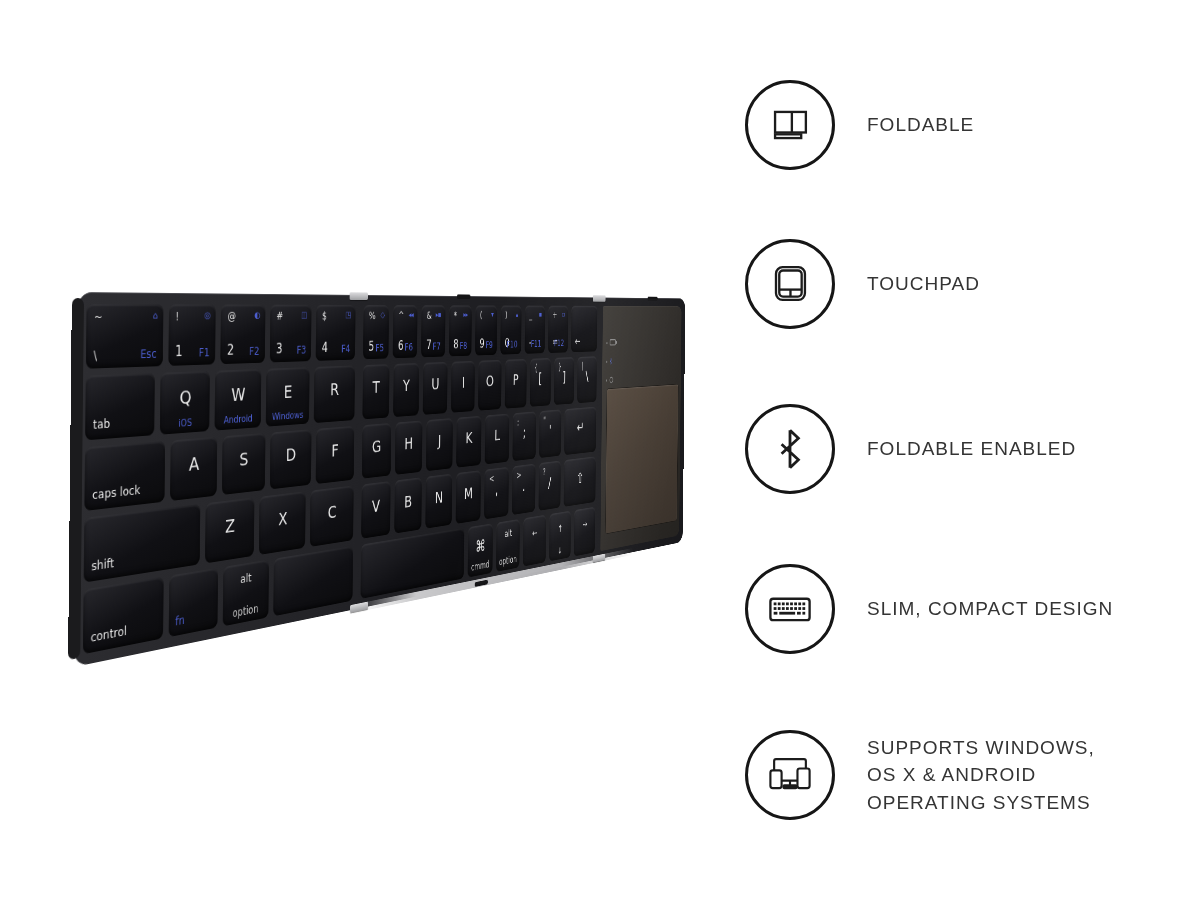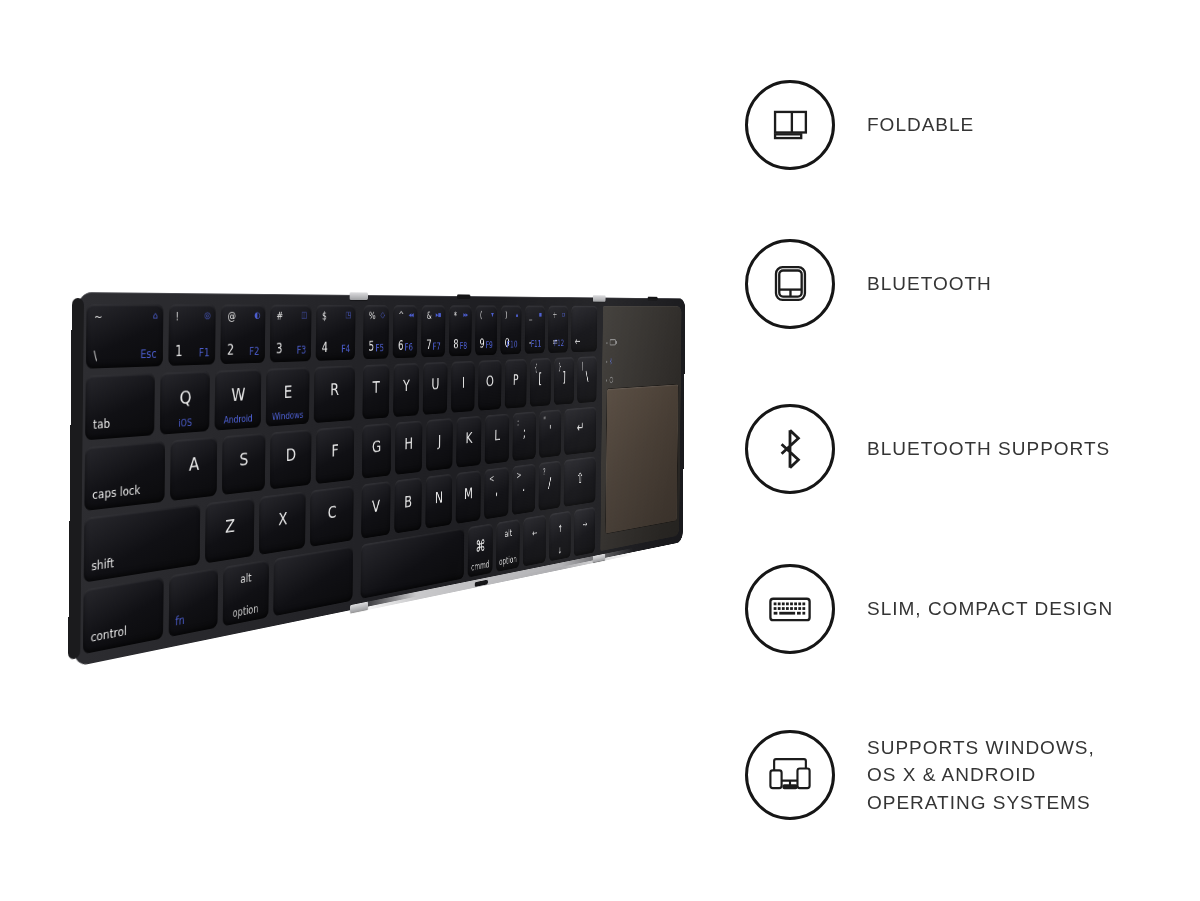--- a/index.html
+++ b/index.html
@@ -391,30 +391,30 @@
 
     <div class="feature" style="top:239px;">
       <div class="ficon">
         <svg viewBox="0 0 60 60">
           <rect x="15" y="12" width="31" height="35" rx="7"></rect>
           <rect x="18.5" y="15.5" width="24" height="28" rx="4"></rect>
           <line x1="18.5" y1="36" x2="42.5" y2="36"></line>
           <line x1="30.5" y1="36" x2="30.5" y2="43.5"></line>
         </svg>
       </div>
-      <div class="flabel">BLUETOOTH</div>
+      <div class="flabel">TOUCHPAD</div>
     </div>
 
     <div class="feature" style="top:404px;">
       <div class="ficon">
         <svg viewBox="0 0 60 60" style="stroke-width:3;">
           <path d="M30 10 L30 50 M30 10 L39 18.5 L21 35 M30 50 L39 41.5 L21 25"></path>
         </svg>
       </div>
-      <div class="flabel">BLUETOOTH SUPPORTS</div>
+      <div class="flabel">FOLDABLE ENABLED</div>
     </div>
 
     <div class="feature" style="top:730px;">
       <div class="ficon">
         <svg viewBox="0 0 60 60" style="stroke-width:2.3;">
           <rect x="13" y="13" width="34" height="23" rx="2"></rect>
           <line x1="30" y1="36" x2="30" y2="41"></line>
           <rect x="23" y="41" width="14" height="3" rx="1" fill="#1c1c1c"></rect>
           <rect x="9" y="25" width="12" height="19" rx="2.5" fill="#ffffff"></rect>
           <rect x="38" y="23" width="13" height="21" rx="2.5" fill="#ffffff"></rect>

